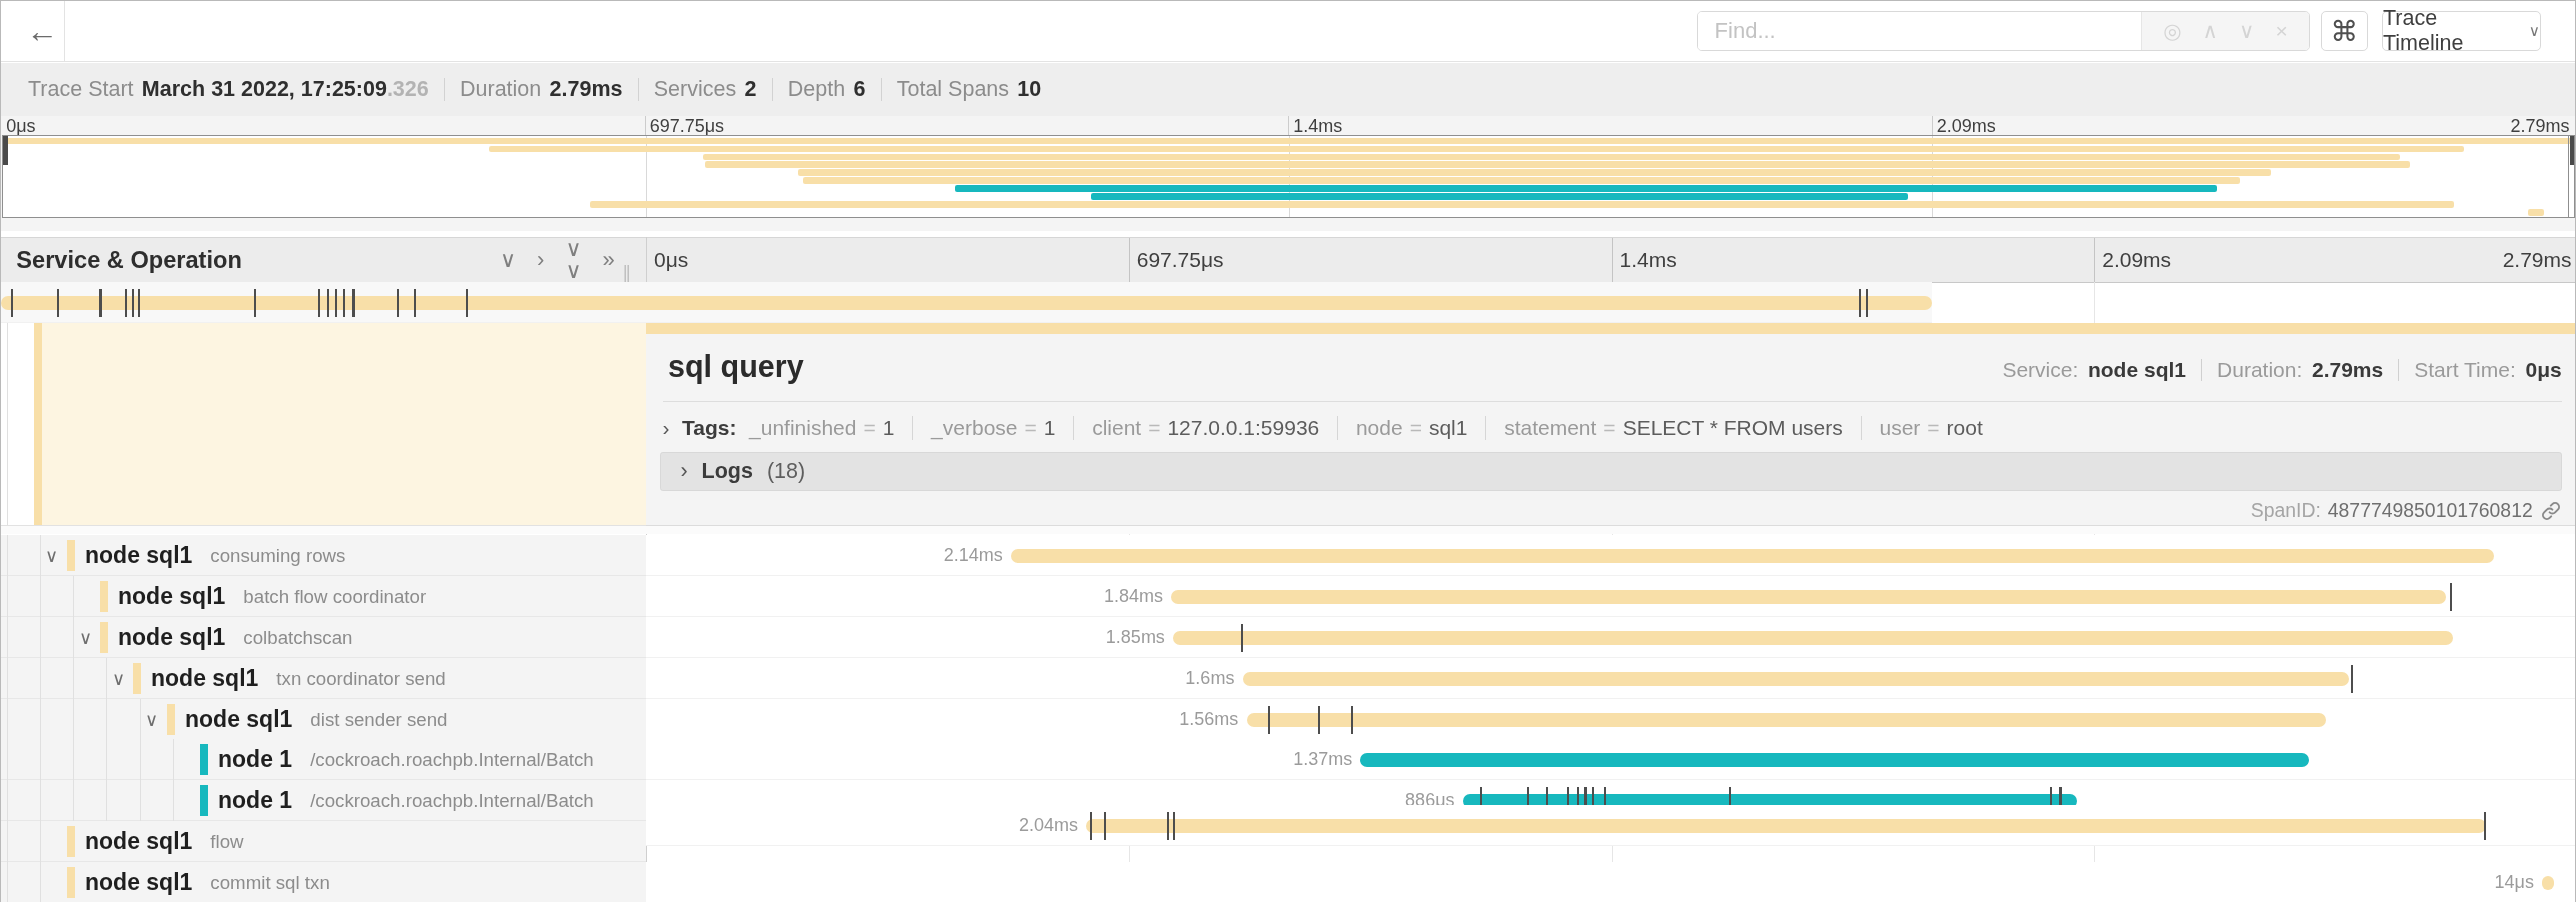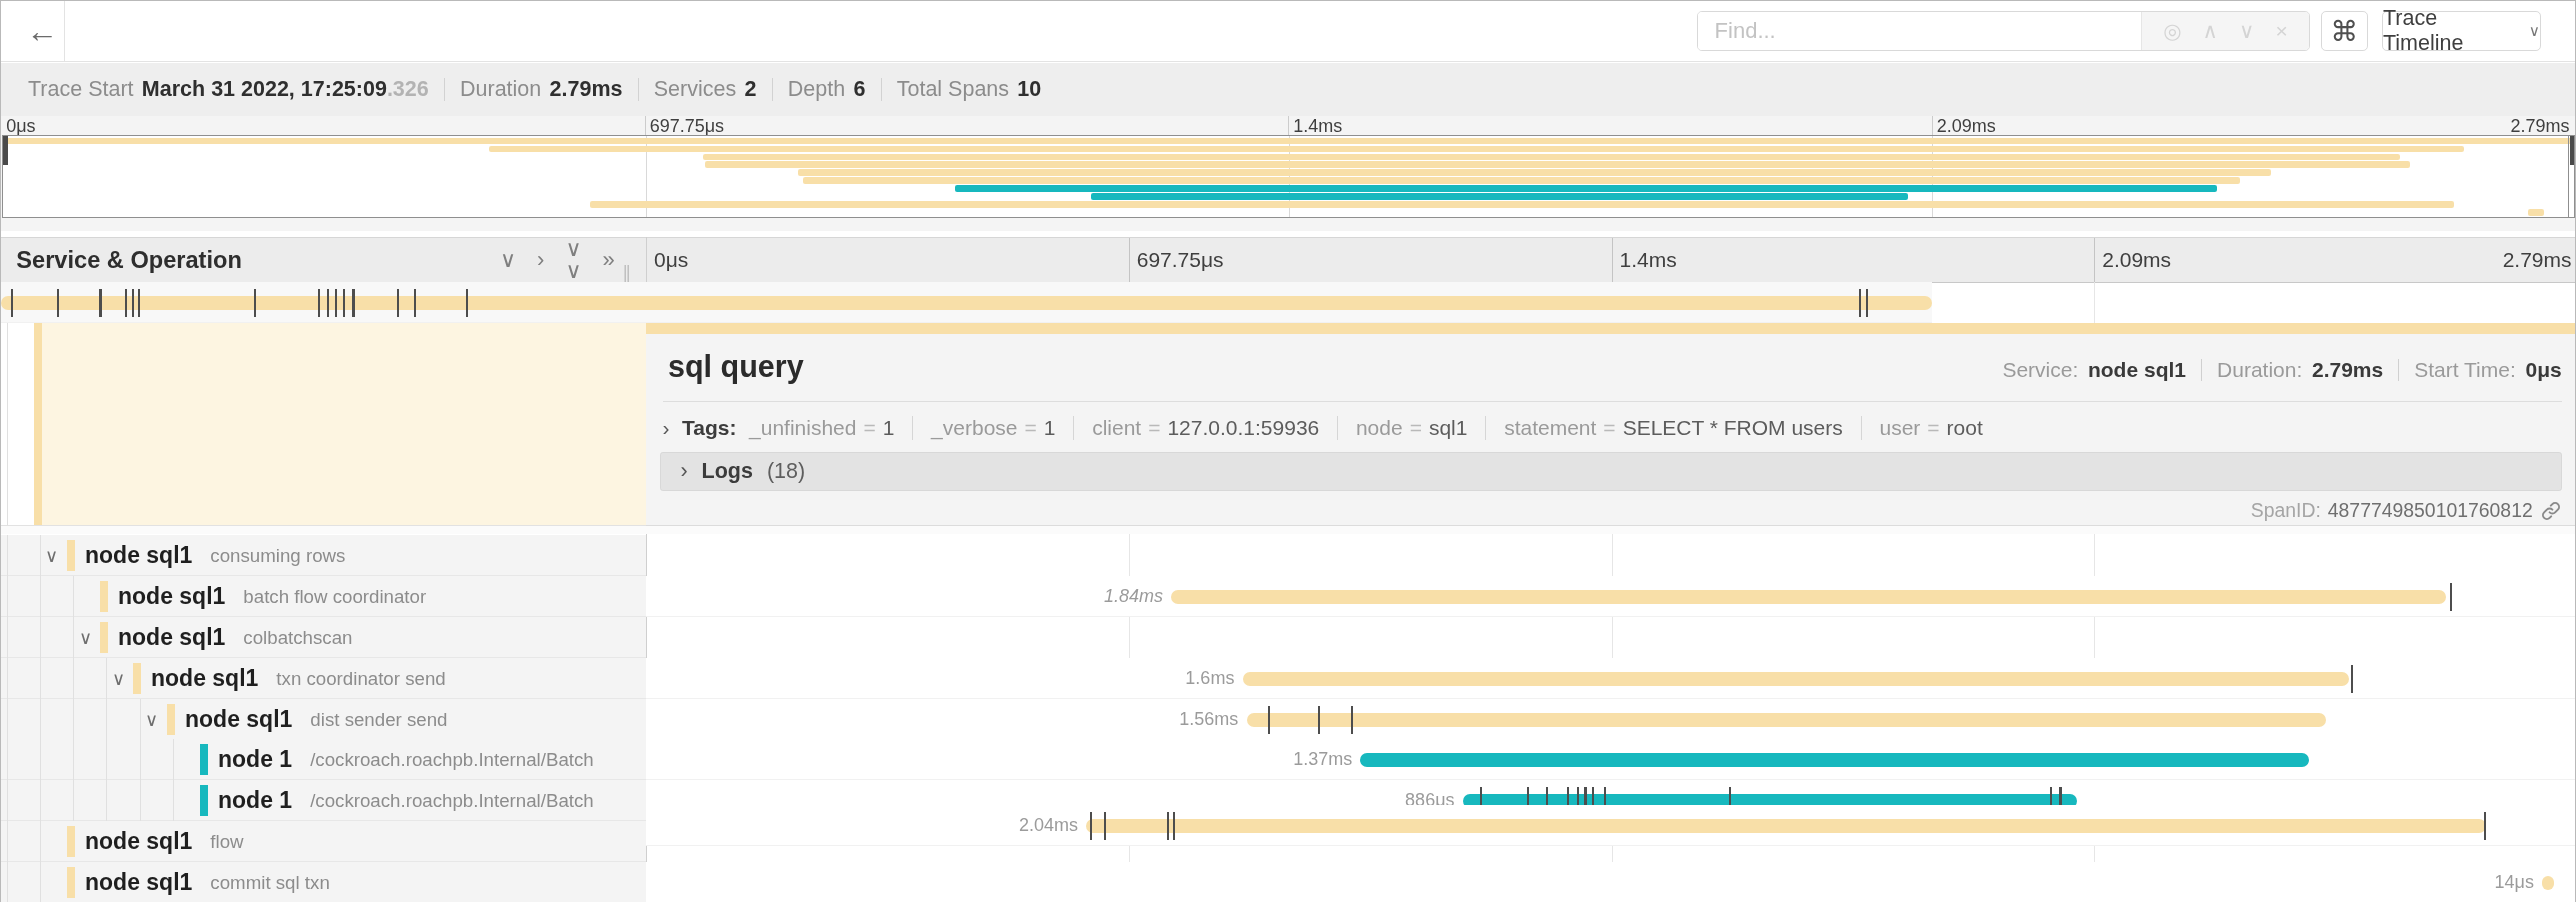--- a/index.html
+++ b/index.html
@@ -370,24 +370,33 @@
         <div class="svc" style="left: 84px;">node sql1<span class="op">flow</span></div>
       </div>
       <div class="tree-row" style="top: 327px;">
         <div class="guide" style="left: 5.5px;"></div>
         <div class="guide" style="left: 39px;"></div>
         <div class="cbar" style="left: 66px; background: rgb(248, 223, 168);"></div>
         <div class="svc" style="left: 84px;">node sql1<span class="op">commit sql txn</span></div>
       </div>
     </div>
   <div class="rows-right" id="rows-right">
-      <div class="bar-row" style="top: 41px; font-style: italic;">
+      <div class="bar-row" style="top: 0px;">
+        <span class="dur" style="right: calc(81.1% + 8.3px);">2.14ms</span>
+        <div class="span-bar" style="left: 18.9%; width: 76.8%; background: rgb(248, 223, 168);"></div>
+      </div>
+      <div class="bar-row" style="top: 41px;">
         <span class="dur" style="right: calc(72.8% + 8.3px);">1.84ms</span>
         <div class="span-bar" style="left: 27.2%; width: 66%; background: rgb(248, 223, 168);"></div>
         <div class="tick" style="left: 93.4%;"></div>
+      </div>
+      <div class="bar-row" style="top: 82px;">
+        <span class="dur" style="right: calc(72.7% + 8.3px);">1.85ms</span>
+        <div class="span-bar" style="left: 27.3%; width: 66.3%; background: rgb(248, 223, 168);"></div>
+        <div class="tick" style="left: 30.8%;"></div>
       </div>
       <div class="bar-row" style="top: 123px;">
         <span class="dur" style="right: calc(69.1% + 8.3px);">1.6ms</span>
         <div class="span-bar" style="left: 30.9%; width: 57.3%; background: rgb(248, 223, 168);"></div>
         <div class="tick" style="left: 88.3%;"></div>
       </div>
       <div class="bar-row" style="top: 164px;">
         <span class="dur" style="right: calc(68.9% + 8.3px);">1.56ms</span>
         <div class="span-bar" style="left: 31.1%; width: 55.9%; background: rgb(248, 223, 168);"></div>
         <div class="tick" style="left: 32.2%;"></div>

